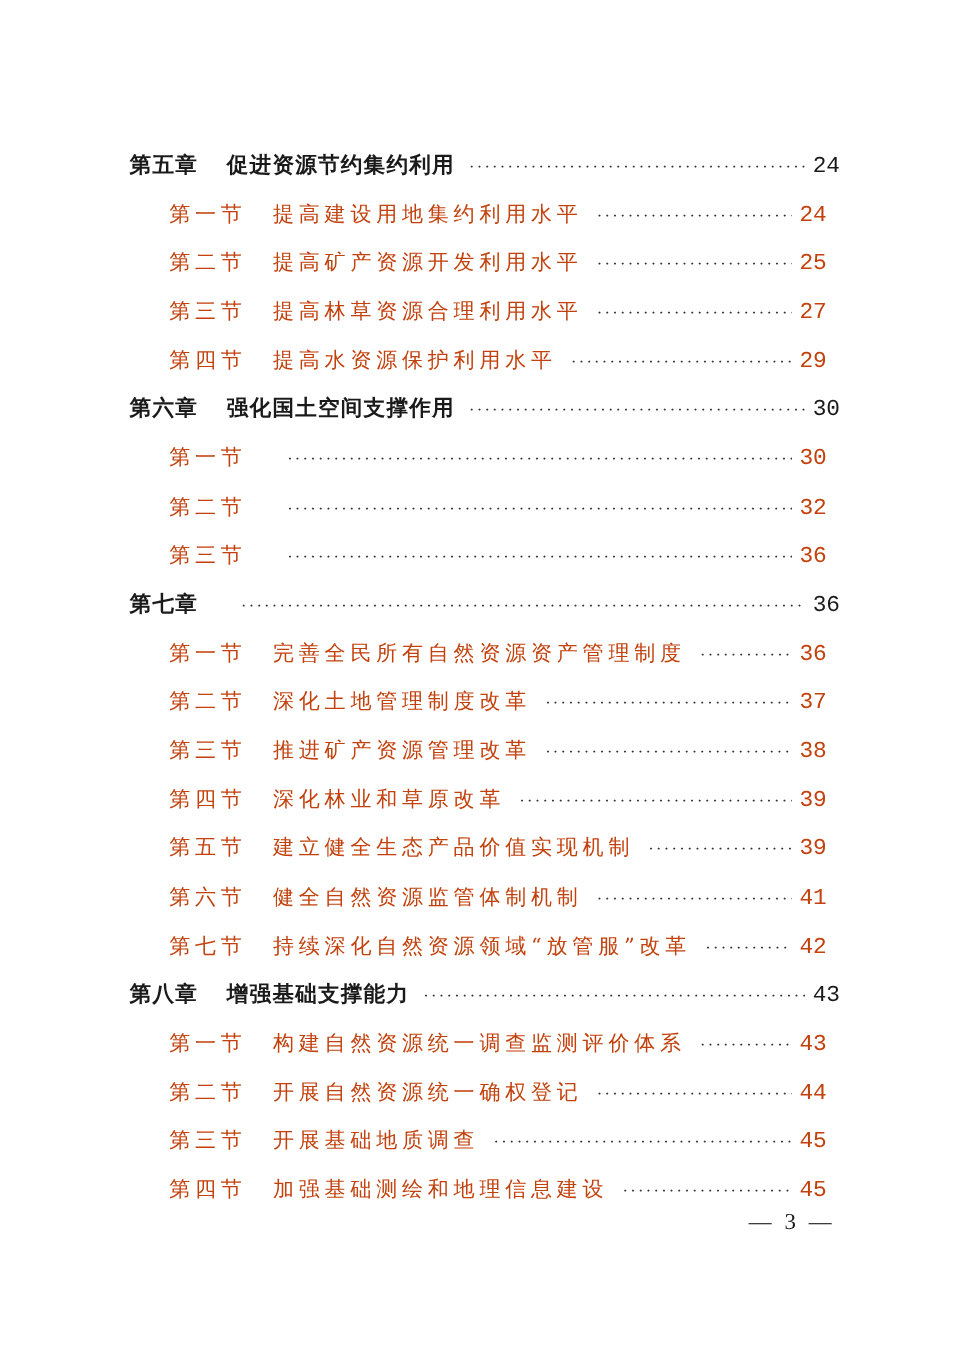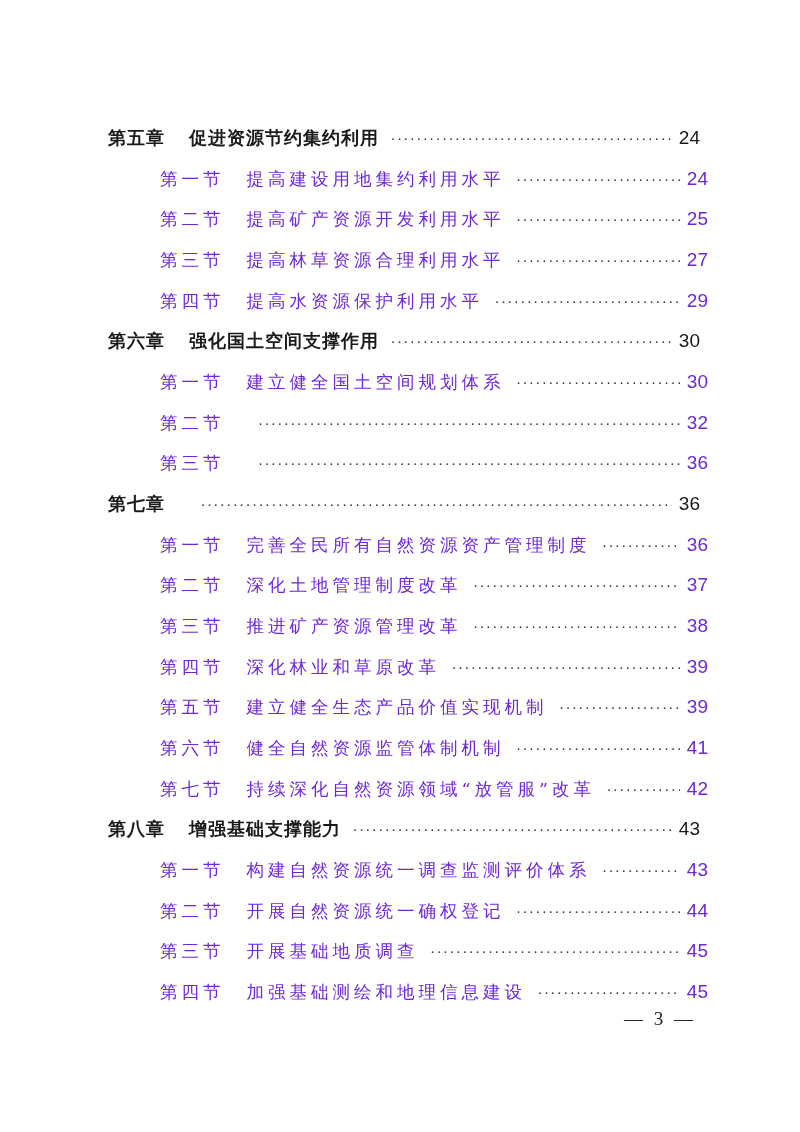--- a/index.html
+++ b/index.html
@@ -1,26 +1,26 @@
 <!DOCTYPE html>
 <html><head>
 <meta charset="utf-8">
 <style>
   html, body { margin: 0; padding: 0; background: #ffffff; }
   body { width: 800px; height: 1132px; position: relative; overflow: hidden; color: #1a1a1a; }
   .toc { position: absolute; left: 0; top: 0; width: 800px; }
   .row { position: absolute; display: flex; align-items: baseline; height: 40px; line-height: 40px; }
   .chapter { left: 108px; width: 592px; font-family: "DejaVu Sans", sans-serif; font-weight: bold; font-size: 18px; letter-spacing: 1px; }
-  .section { left: 160px; width: 548px; font-family: "DejaVu Serif", serif; font-size: 17.5px; letter-spacing: 4px; color: #6d28d9; }
+  .section { left: 141px; width: 548px; font-family: "DejaVu Serif", serif; font-size: 17.5px; letter-spacing: 4px; color: #c2410c; }
   .num { white-space: nowrap; margin-right: 22px; }
   .chapter .num { margin-right: 24px; }
   .title { white-space: nowrap; }
   .leader { flex: 1; overflow: hidden; white-space: nowrap; margin: 0 6px 0 12px; font-family: "DejaVu Serif", serif; font-weight: normal; letter-spacing: 2.3px; font-size: 13px; color: #333; }
   .leader::before { content: "································································································"; }
-  .page { font-family: Liberation Sans, sans-serif; font-weight: normal; font-size: 19px; letter-spacing: 0; min-width: 22px; text-align: right; }
+  .page { font-family: Liberation Mono, monospace; font-weight: normal; font-size: 19px; letter-spacing: 0; min-width: 22px; text-align: right; }
   .footer { position: absolute; top: 1008px; left: 620px; width: 80px; font-family: "Liberation Serif", serif; font-size: 19px; text-align: center; letter-spacing: 3px; }
 </style>
 </head>
 <body>
 
 <div class="toc">
   <div class="row chapter" style="top:118px">
     <span class="num">第五章</span>
     <span class="title">促进资源节约集约利用</span>
     <span class="leader"></span>
@@ -51,21 +51,20 @@
     <span class="page">29</span>
   </div>
   <div class="row chapter" style="top:321px">
     <span class="num">第六章</span>
     <span class="title">强化国土空间支撑作用</span>
     <span class="leader"></span>
     <span class="page">30</span>
   </div>
   <div class="row section" style="top:362px">
     <span class="num">第一节</span>
-    <span class="title">建立健全国土空间规划体系</span>
     <span class="leader"></span>
     <span class="page">30</span>
   </div>
   <div class="row section" style="top:403px">
     <span class="num">第二节</span>
     <span class="leader"></span>
     <span class="page">32</span>
   </div>
   <div class="row section" style="top:443px">
     <span class="num">第三节</span>

